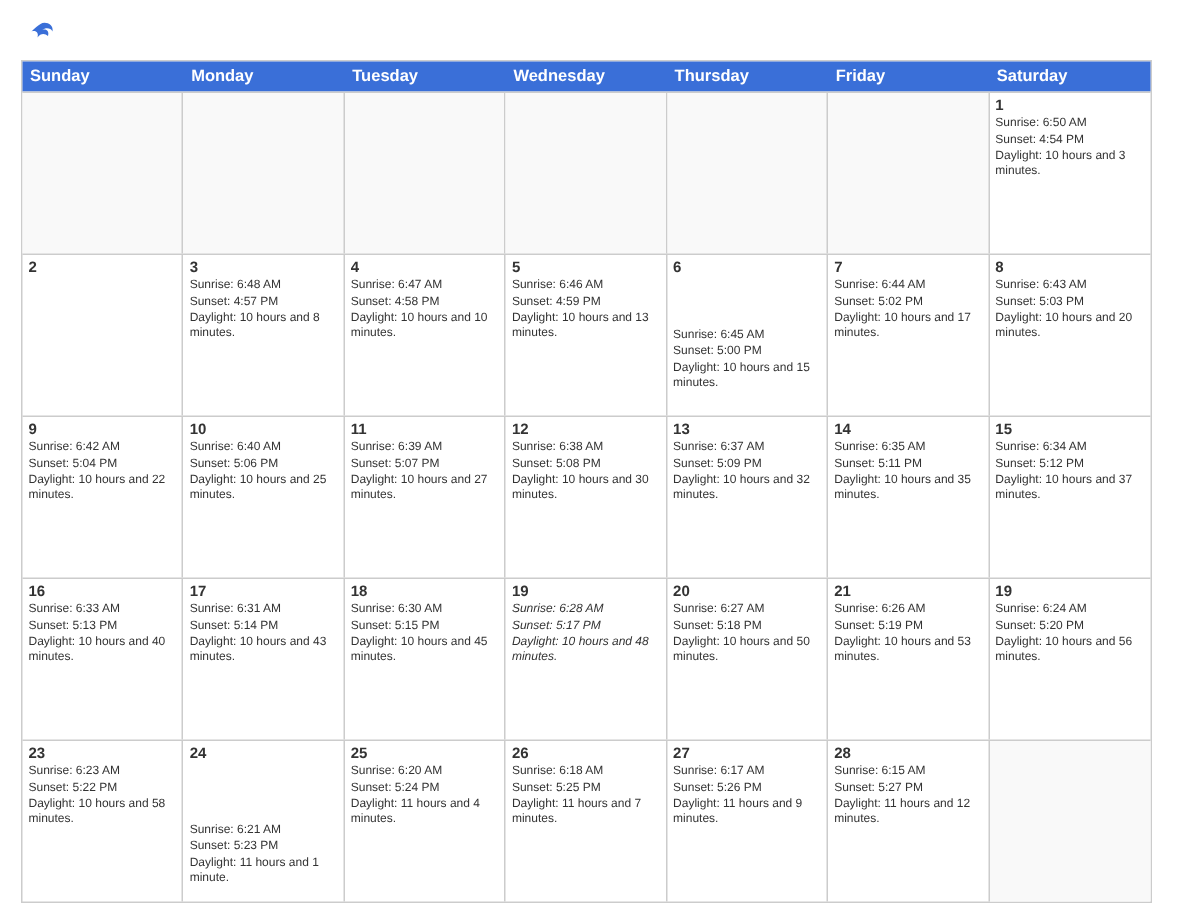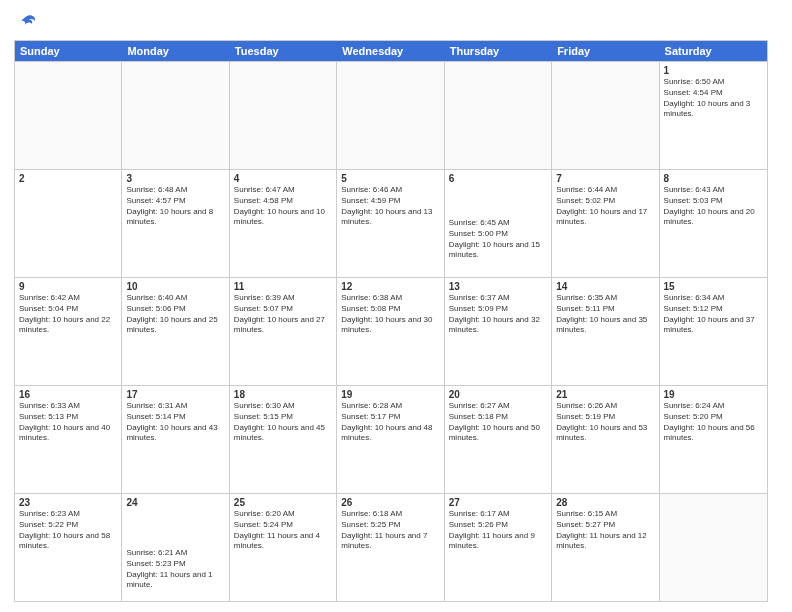--- a/index.html
+++ b/index.html
@@ -261,21 +261,21 @@
 Daylight: 10 hours and 43 minutes.</div>
           </div>
           <div class="cal-cell">
             <div class="day-num">18</div>
             <div class="day-info" style="white-space: pre-line;">Sunrise: 6:30 AM
 Sunset: 5:15 PM
 Daylight: 10 hours and 45 minutes.</div>
           </div>
           <div class="cal-cell">
             <div class="day-num">19</div>
-            <div class="day-info" style="white-space: pre-line;">Sunrise: 6:28 AM
+            <div class="day-info" style="white-space: pre-line; font-style: italic;">Sunrise: 6:28 AM
 Sunset: 5:17 PM
 Daylight: 10 hours and 48 minutes.</div>
           </div>
           <div class="cal-cell">
             <div class="day-num">20</div>
             <div class="day-info" style="white-space: pre-line;">Sunrise: 6:27 AM
 Sunset: 5:18 PM
 Daylight: 10 hours and 50 minutes.</div>
           </div>
           <div class="cal-cell">

